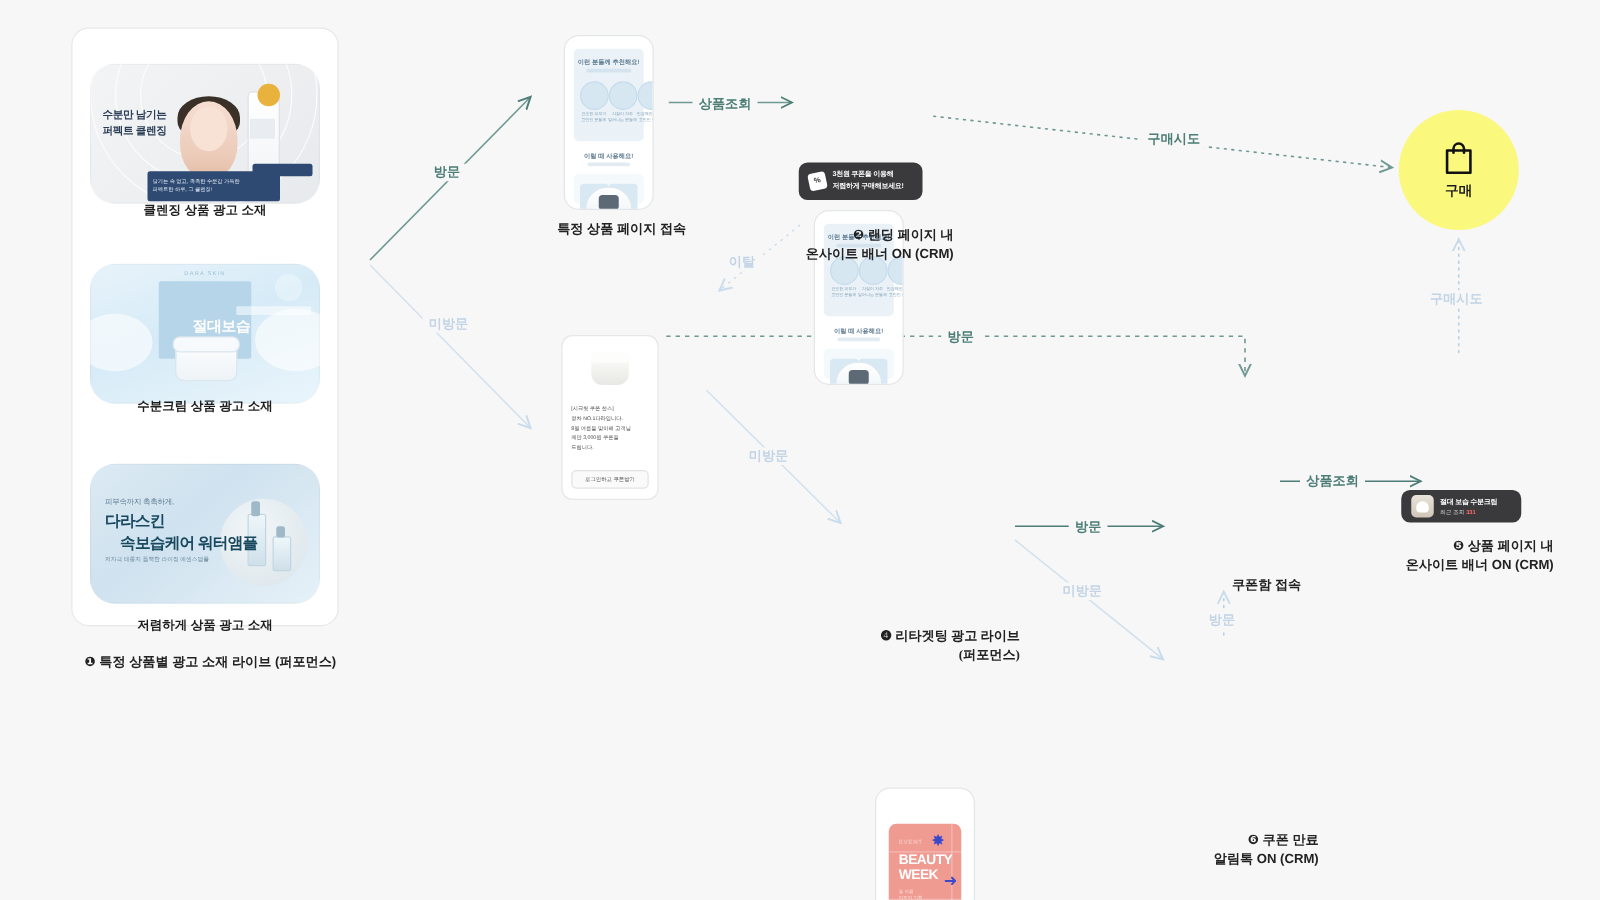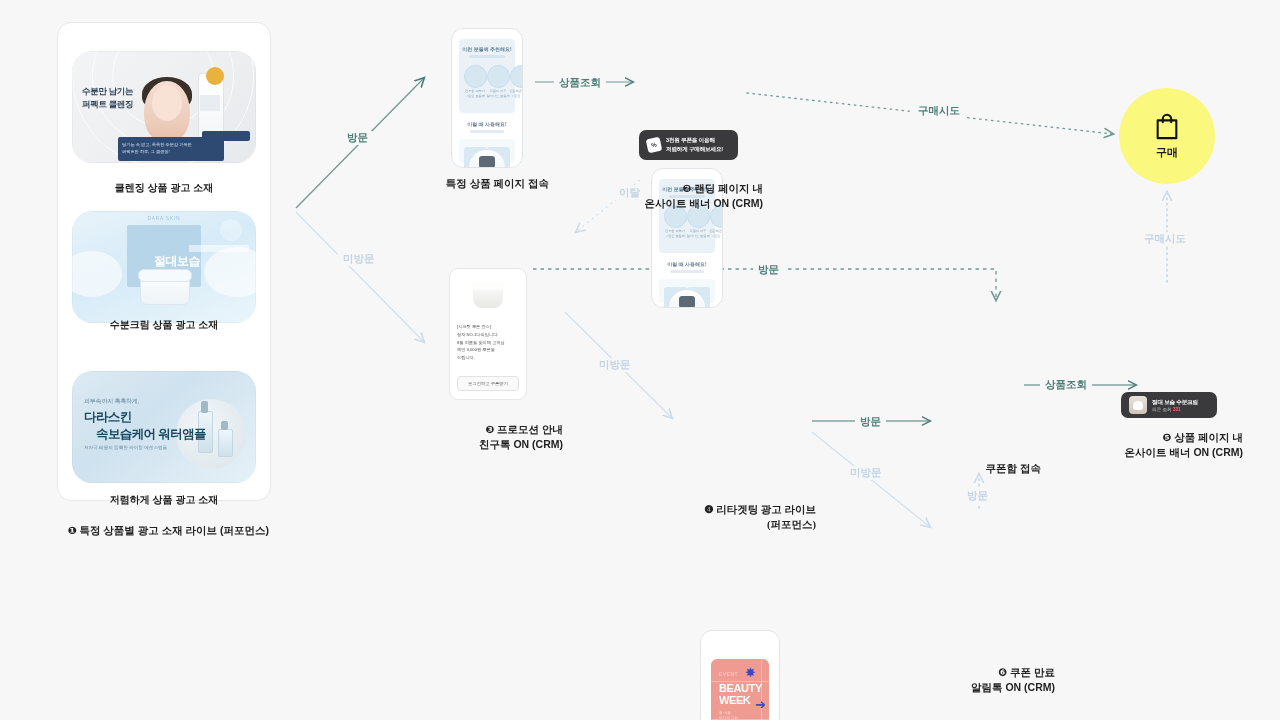--- a/index.html
+++ b/index.html
@@ -152,21 +152,21 @@
 
     <path d="M1024,385 L1136,385" stroke="#4c7d76" stroke-width="1.2" fill="none" marker-end="url(#ah-solid)"></path>
 
     <path d="M1167,282 L1167,192" stroke="#b9cfe2" stroke-width="1.3" fill="none" stroke-dasharray="1.5 4" stroke-linecap="round" marker-end="url(#ah-faint)"></path>
   </svg>
 
   <div class="edge-label lab-solid" style="left:342px;top:131px;">방문</div>
   <div class="edge-label lab-faint" style="left:338px;top:252px;">미방문</div>
   <div class="edge-label lab-solid" style="left:554px;top:76px;">상품조회</div>
   <div class="edge-label lab-dot" style="left:913px;top:104px;">구매시도</div>
-  <div class="edge-label lab-faint" style="left:578px;top:186px;margin-left:36px;">이탈</div>
+  <div class="edge-label lab-faint" style="left:578px;top:203px;">이탈</div>
   <div class="edge-label lab-dot" style="left:753px;top:263px;">방문</div>
   <div class="edge-label lab-faint" style="left:594px;top:358px;">미방문</div>
   <div class="edge-label lab-solid" style="left:855px;top:415px;">방문</div>
   <div class="edge-label lab-faint" style="left:845px;top:466px;">미방문</div>
   <div class="edge-label lab-solid" style="left:1040px;top:378px;">상품조회</div>
   <div class="edge-label lab-faint" style="left:962px;top:489px;">방문</div>
   <div class="edge-label lab-faint" style="left:1139px;top:232px;">구매시도</div>
 
   <div class="abs" id="left-panel">
 
@@ -184,21 +184,21 @@
         <div>수분만 남기는</div>
         <div>퍼펙트 클렌징</div>
       </div>
       <div class="c1-tag"></div>
       <div class="c1-bar"></div>
       <div class="c1-bar-t">
         <div>당기는 속 없고, 촉촉한 수분감 가득한</div>
         <div>퍼펙트한 하루, 그 클렌징!</div>
       </div>
     </div>
-    <div class="creative-label" style="top:158px;">클렌징 상품 광고 소재</div>
+    <div class="creative-label" style="top:138px;">클렌징 상품 광고 소재</div>
 
     <div class="creative" id="creative-2">
       <div class="splash" style="left:-10px;top:40px;width:60px;height:46px;"></div>
       <div class="splash" style="right:-14px;top:36px;width:66px;height:50px;"></div>
       <div class="splash" style="left:148px;top:8px;width:22px;height:22px;opacity:.5;"></div>
       <div class="c2-head">DARA SKIN</div>
       <div class="c2-card">
         <div class="c2-sub"></div>
         <div class="c2-t1">절대보습</div>
         <div class="c2-t2">수분크림</div>
@@ -287,24 +287,20 @@
     </div>
     <div class="promo-txt">
       <div>[시크릿 쿠폰 찬스]</div>
       <div>정차 NO.1다라입니다.</div>
       <div>8월 여름을 맞이해 고객님</div>
       <div>께만 3,000원 쿠폰을</div>
       <div>드립니다.</div>
     </div>
     <div class="promo-btn">로그인하고 쿠폰받기</div>
   </div>
-  <div class="caption cap2" style="left:411px;top:422px;width:152px;">
-    <div>❸ 프로모션 안내</div>
-    <div>친구톡 ON (CRM)</div>
-  </div>
 
   <div class="abs phone" id="bw-phone">
     <div class="bw-card">
       <div class="bw-line" style="top:22px;"></div>
       <div class="bw-line" style="top:60px;"></div>
       <div class="bw-vline" style="left:50px;"></div>
       <div class="bw-star">✸</div>
       <div class="bw-event">EVENT</div>
       <div class="bw-t1">
         <div>BEAUTY</div>

